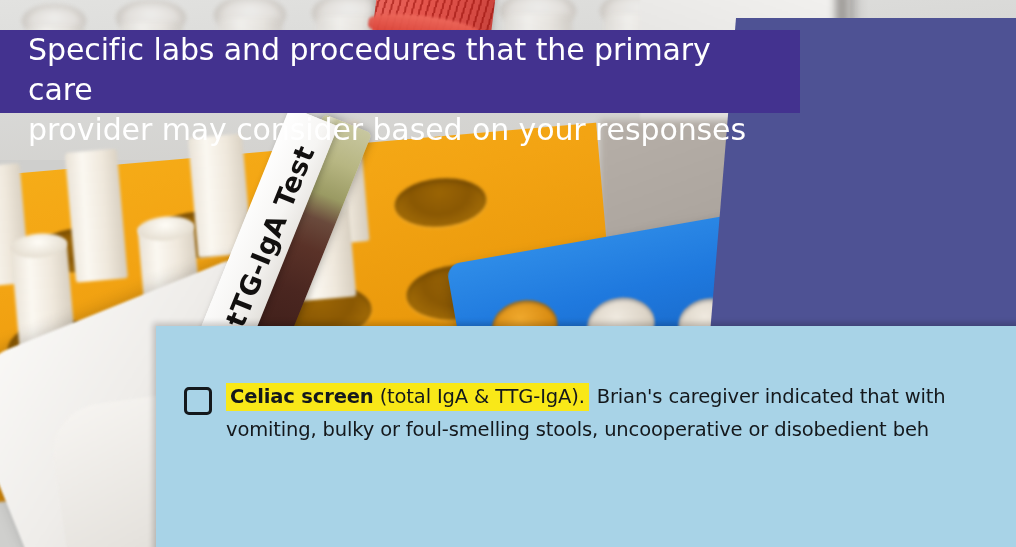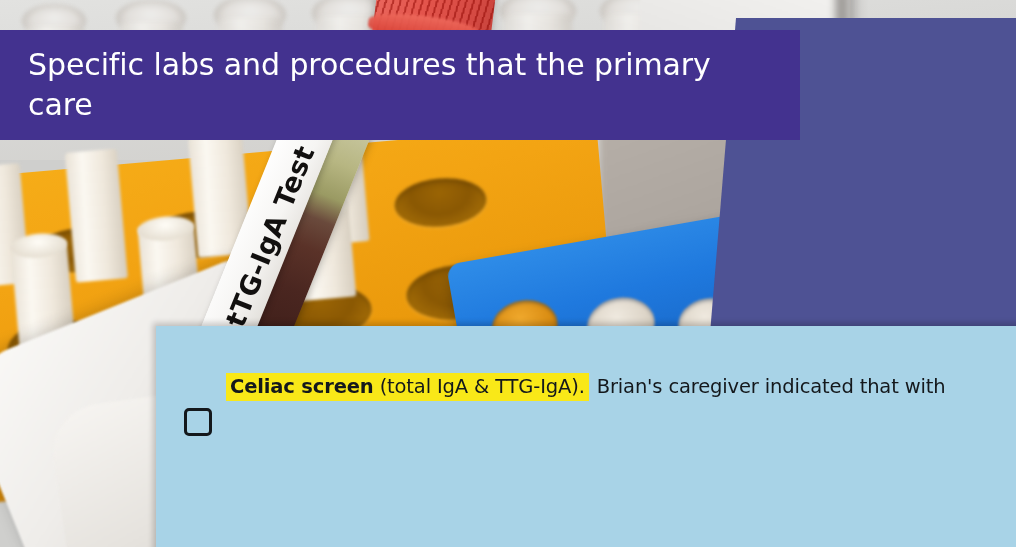--- a/index.html
+++ b/index.html
@@ -164,23 +164,23 @@
 
   
   .side-panel{
     position:absolute;left:690px;top:18px;width:340px;height:340px;
     background:#4e5294;
     clip-path:polygon(46px 0, 340px 0, 340px 340px, 18px 340px);
   }
 
   
   .title-banner{
-    position:absolute;left:0;top:30px;width:800px;height:110px;
+    position:absolute;left:0;top:30px;width:800px;height:83px;
     background:#43328f;
-    display:flex;align-items:center;
+    display:flex;
   }
   .title-text{
     color:#ffffff;
     font-family:"DejaVu Sans", sans-serif;
     font-size:30px;line-height:40px;font-weight:400;
     padding-left:28px;padding-right:20px;
     letter-spacing:-.1px;
   }
 
   
@@ -194,21 +194,21 @@
     font-family:"DejaVu Sans", sans-serif;
     font-weight:bold;font-size:21px;color:#173a52;
     letter-spacing:-.2px;white-space:nowrap;
   }
   .doc-sub{
     font-family:"DejaVu Sans", sans-serif;
     font-style:italic;font-size:18px;color:#173a52;
     margin-top:6px;letter-spacing:-.2px;white-space:nowrap;
   }
   .item-row{
-    display:flex;align-items:flex-end;margin-top:26px;
+    display:flex;align-items:flex-start;margin-top:36px;
   }
   .checkbox{
     flex:0 0 auto;width:22px;height:22px;margin-top:7px;margin-right:14px;
     border:3px solid #14181c;border-radius:5px;background:transparent;
   }
   .item-body{
     font-family:"DejaVu Sans", sans-serif;
     font-size:19.5px;line-height:33px;color:#14181c;
     white-space:nowrap;letter-spacing:-.15px;
   }
@@ -286,29 +286,30 @@
         <div class="tube-label-text">tTG-IgA Test</div>
       </div>
     </div>
 
     <div class="side-panel"></div>
   </div>
 
   <div class="title-banner">
     <div class="title-text">
       <span>Specific labs and procedures that the primary care</span><br>
+      <span>provider may consider based on your responses</span>
     </div>
   </div>
 
   <div class="doc">
     <div class="doc-inner">
 
       <div class="item-row">
         <div class="checkbox"></div>
         <div class="item-body">
           <span class="hl"><b>Celiac screen</b><span> (total IgA &amp; TTG-IgA).</span></span><span class="plain"> Brian's caregiver indicated that with</span><br>
-          <br>
+          <span>vomiting, bulky or foul-smelling stools, uncooperative or disobedient beh</span><br>
         </div>
       </div>
     </div>
   </div>
 
 </div>
 
 </body></html>

